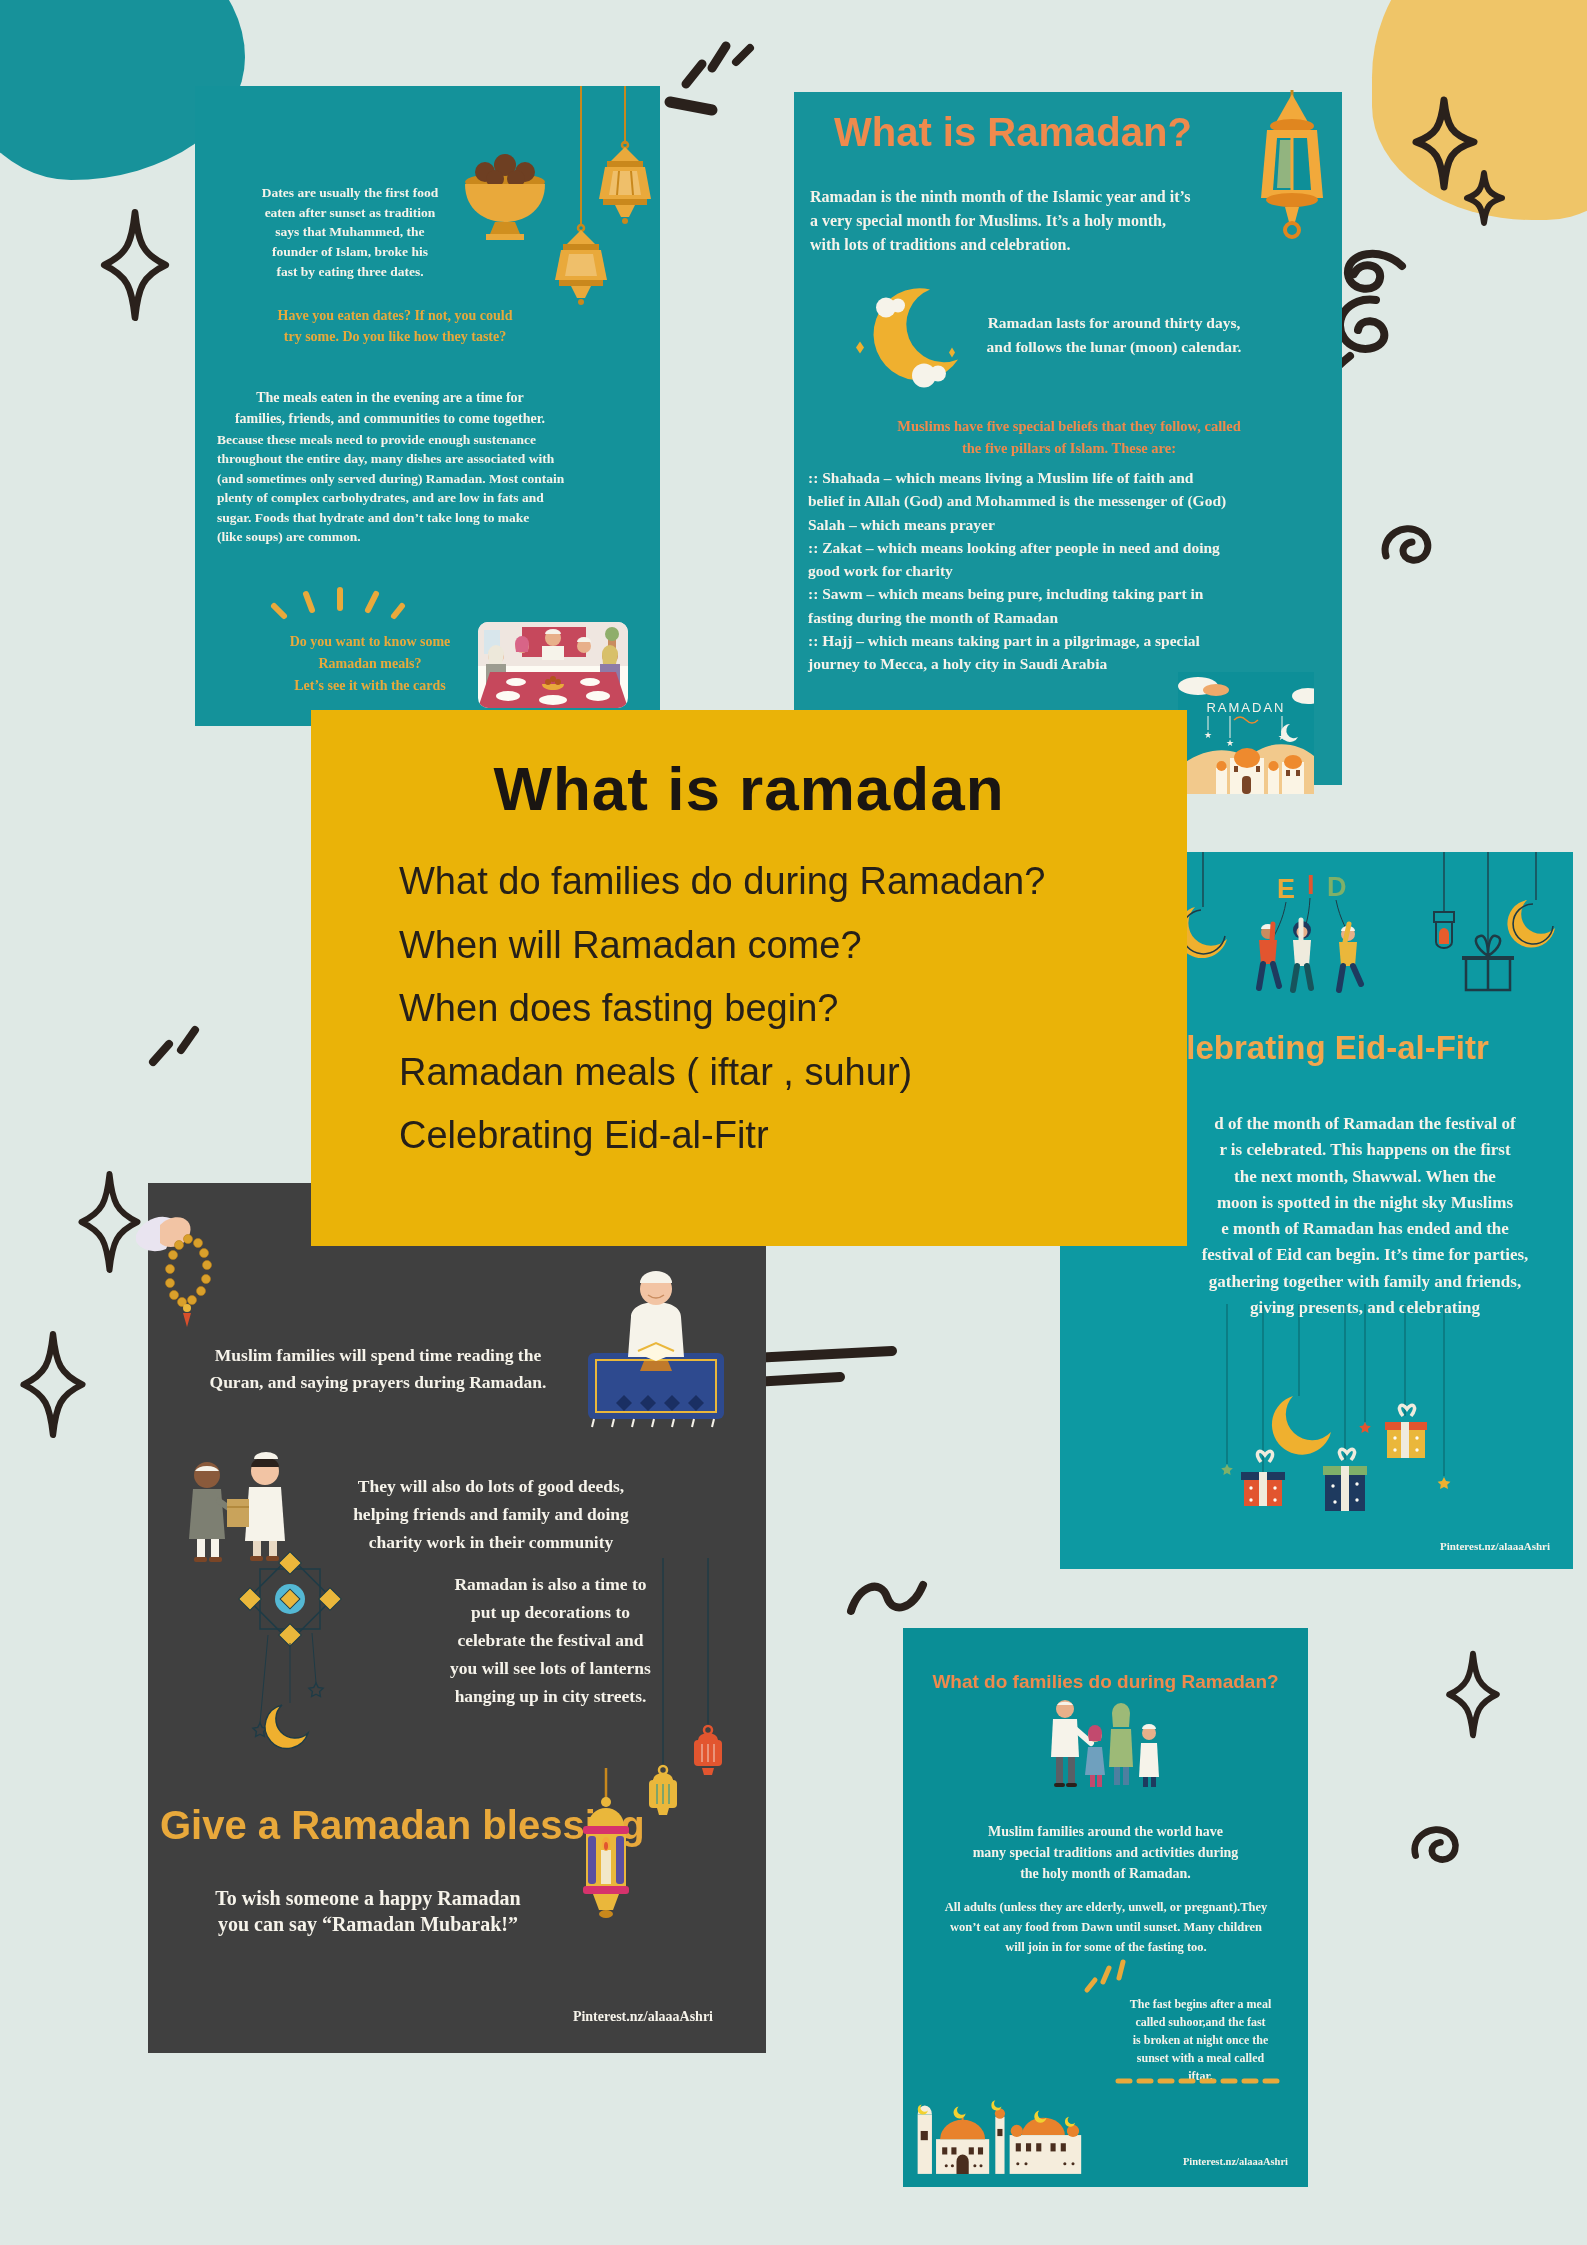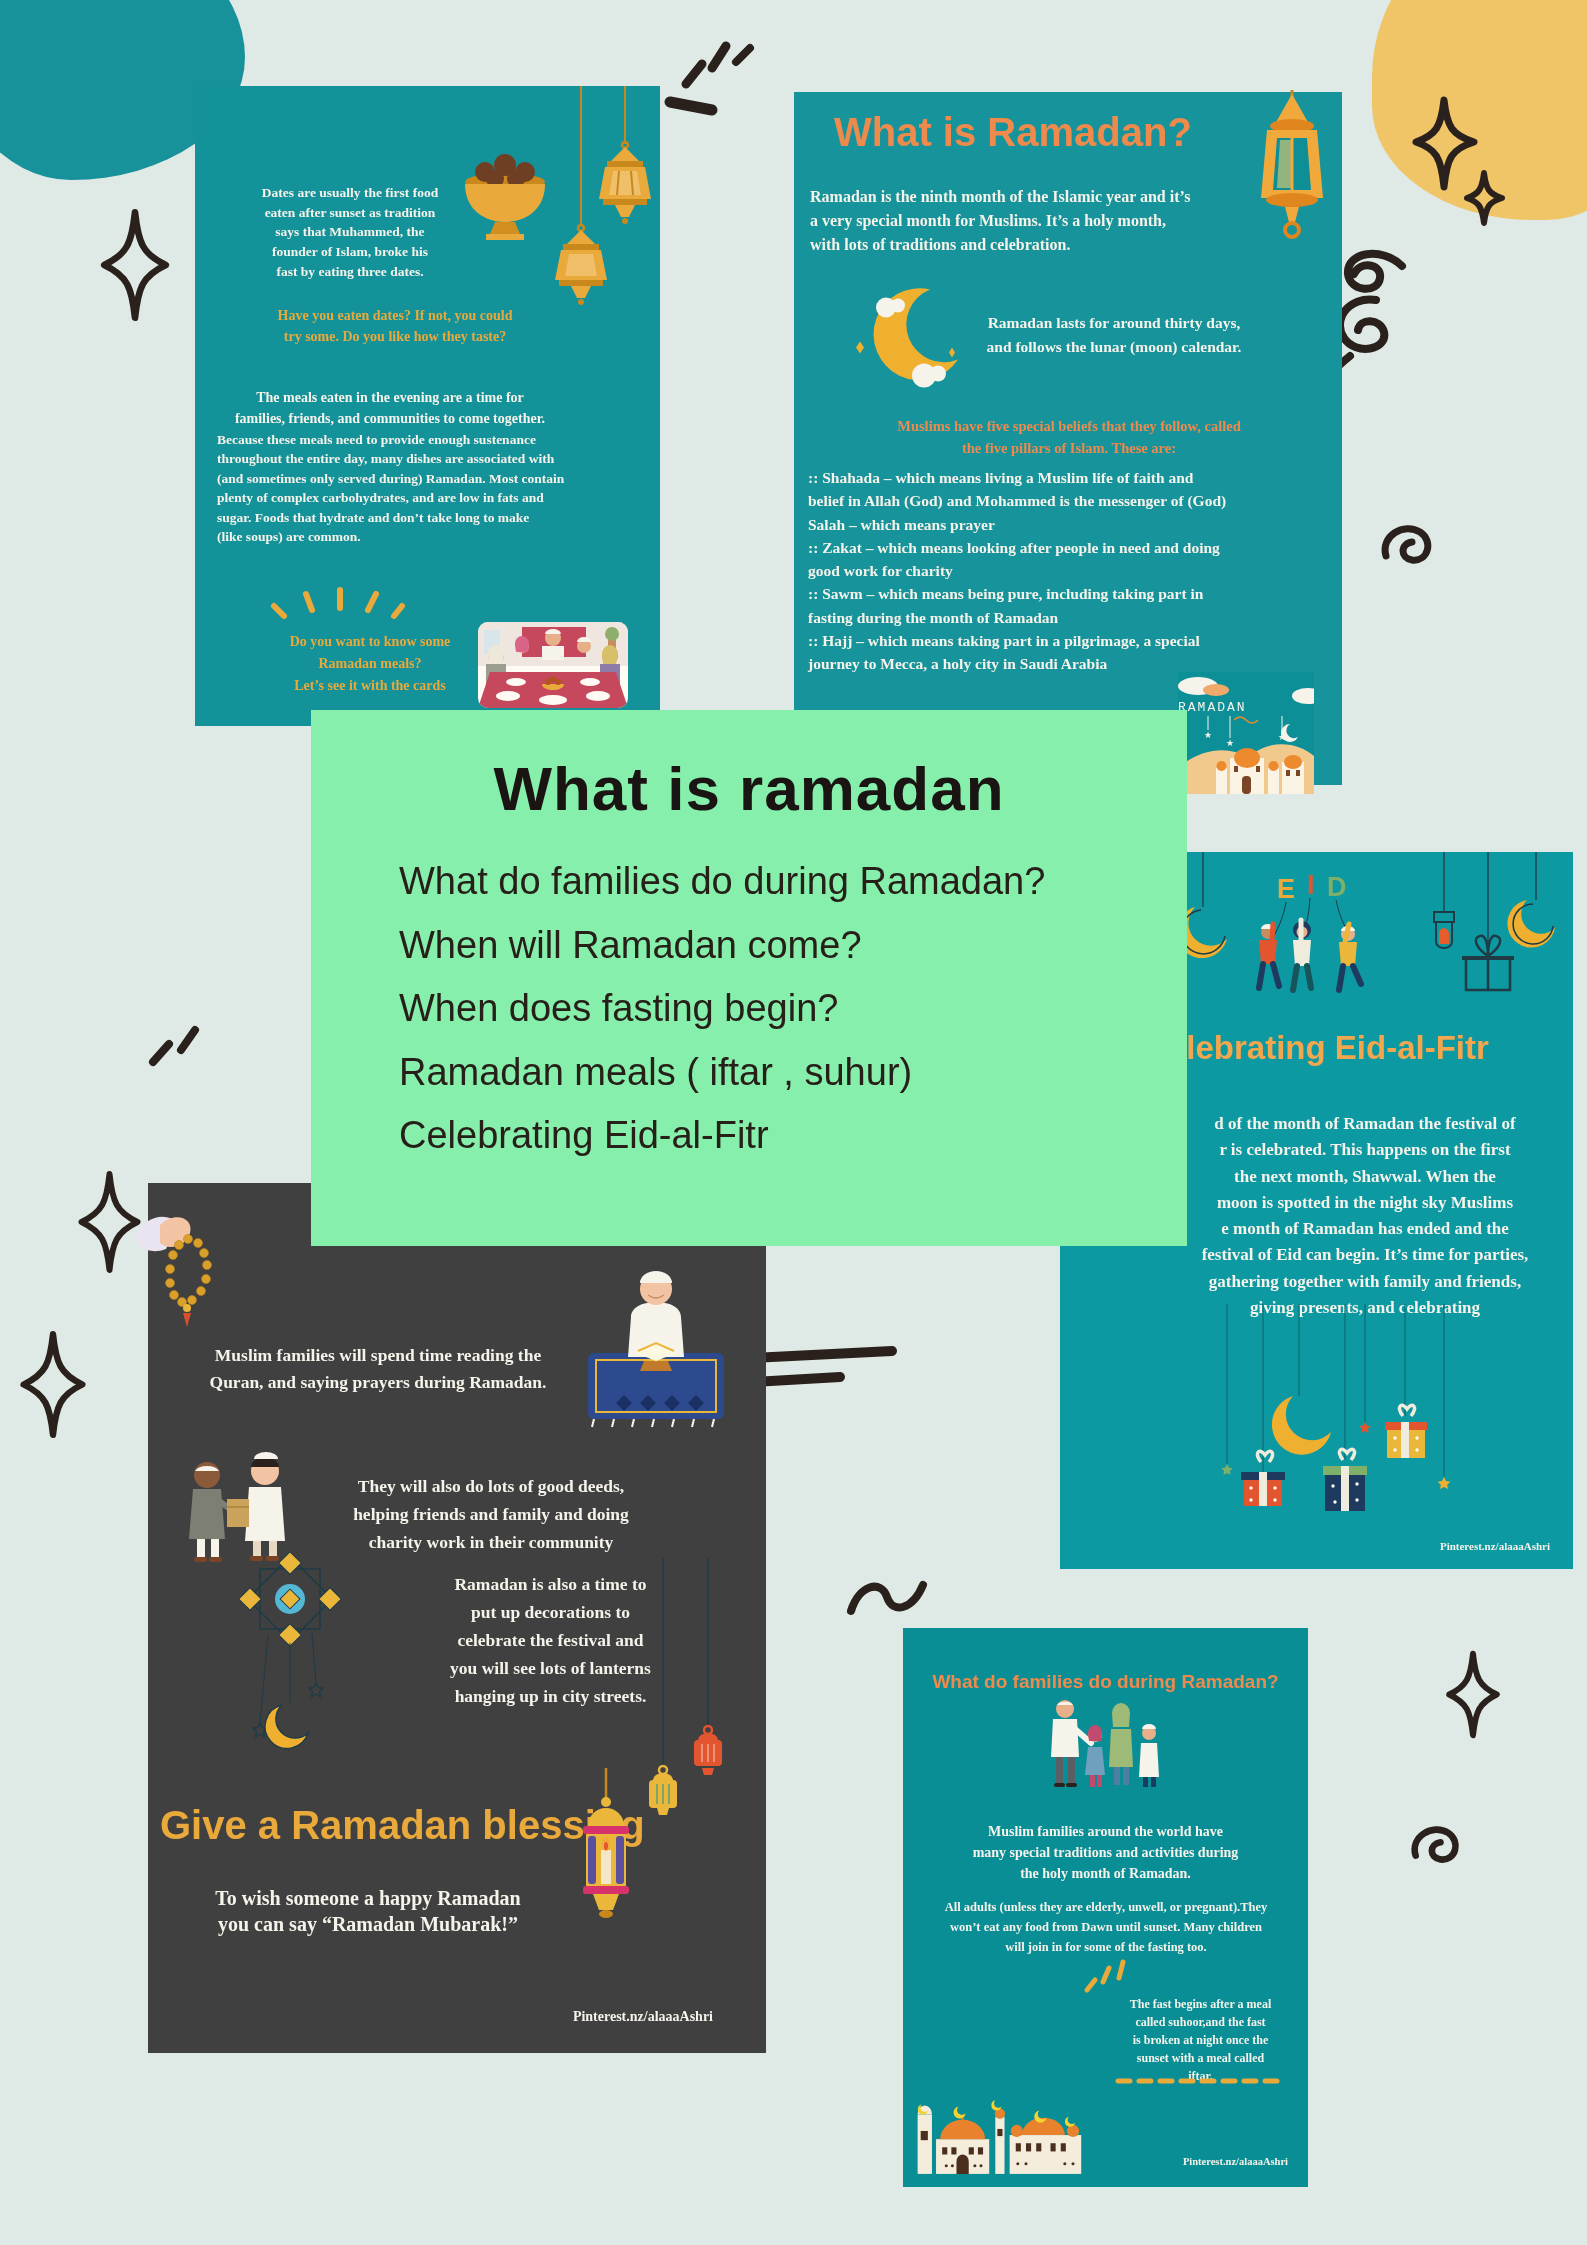--- a/index.html
+++ b/index.html
@@ -249,21 +249,21 @@
         <rect x="104" y="90" width="22" height="32" fill="#FBF4E4"></rect>
           <ellipse cx="115" cy="90" rx="9" ry="7" fill="#EE8A2E"></ellipse>
         <rect x="64" y="104" width="9" height="18" rx="4" fill="#7A4526"></rect>
         <g fill="#7A4526">
             <rect x="56" y="94" width="4" height="6"></rect>
             <rect x="78" y="94" width="4" height="6"></rect>
             <rect x="108" y="98" width="4" height="6"></rect>
             <rect x="118" y="98" width="4" height="6"></rect>
           </g>
       </svg>
-      <div class="abs" style="left:0;top:28px;width:100%;font-family:Liberation Mono, monospace;font-size:13px;letter-spacing:2px;color:#F6F3EA;">RAMADAN</div>
+      <div class="abs" style="left:0;top:28px;width:100%;text-align:center;font-family:Liberation Sans, sans-serif;font-size:13px;letter-spacing:2px;color:#F6F3EA;">RAMADAN</div>
     </div>
   </div>
 
   <div class="card" style="left:1060px;top:852px;width:513px;height:717px;background:#0D99A2;z-index:2;">
     <svg class="abs" style="left:95px;top:0" width="410" height="160" viewBox="0 0 410 160">
       <g stroke="#1E3B46" stroke-width="1.3">
         <line x1="48" y1="0" x2="48" y2="55"></line>
           <line x1="289" y1="0" x2="289" y2="60"></line>
           <line x1="333" y1="0" x2="333" y2="100"></line>
           <line x1="381" y1="0" x2="381" y2="48"></line>
@@ -639,21 +639,21 @@
       <g fill="#4A2E1E">
           <circle cx="104" cy="76" r="1.5"></circle>
           <circle cx="112" cy="76" r="1.5"></circle>
           <circle cx="150" cy="76" r="1.5"></circle>
           <circle cx="158" cy="76" r="1.5"></circle>
         </g>
     </svg>
     <div class="credit abs" style="left:255px;top:528px;width:130px;font-size:10.5px;text-align:right;">Pinterest.nz/alaaaAshri</div>
   </div>
 
-  <div class="card" style="left:311px;top:710px;width:876px;height:536px;background:#86efac;z-index:5;">
+  <div class="card" style="left:311px;top:710px;width:876px;height:536px;background:#eab308;z-index:5;">
     <div class="sans ctr abs" style="left:0;top:36px;width:100%;font-size:62px;font-weight:bold;color:#1A1512;letter-spacing:1px;">What is ramadan</div>
     <div class="sans ws abs" style="left:88px;top:140px;width:760px;font-size:38px;line-height:63.5px;font-weight:400;color:#262019;">What do families do during Ramadan?
 When will Ramadan come?
 When does fasting begin?
 Ramadan meals ( iftar , suhur)
 Celebrating Eid-al-Fitr</div>
   </div>
 
 </div>
 

